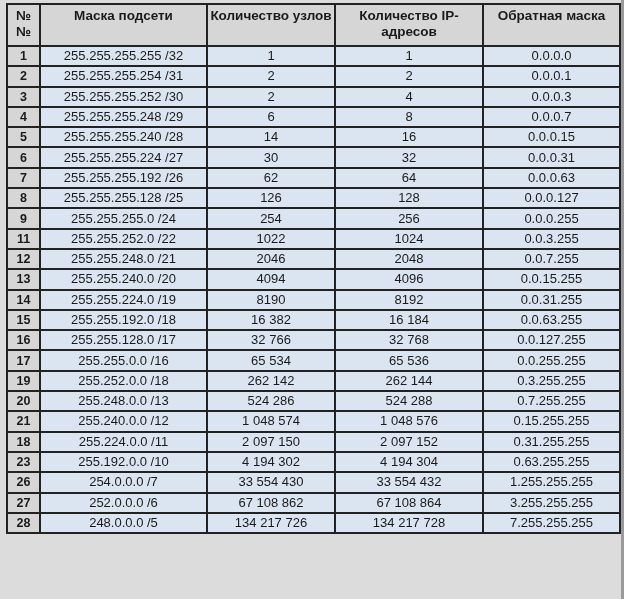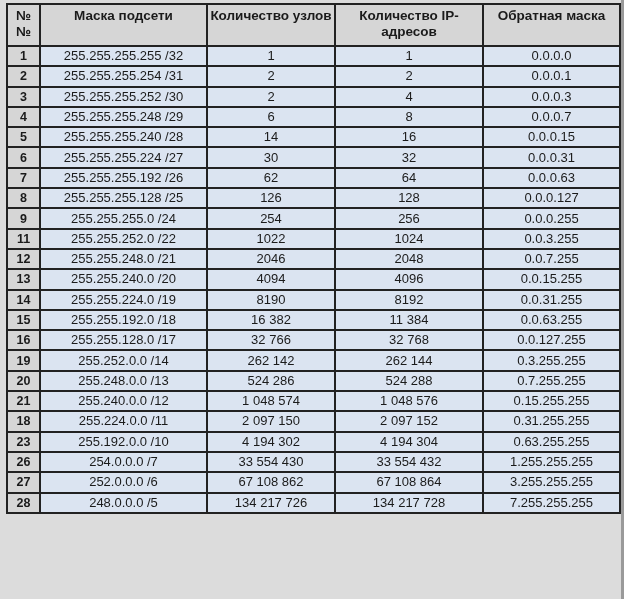--- a/index.html
+++ b/index.html
@@ -161,33 +161,40 @@
         <td class="num-col">14</td>
         <td>255.255.224.0 /19</td>
         <td>8190</td>
         <td>8192</td>
         <td>0.0.31.255</td>
       </tr>
       <tr>
         <td class="num-col">15</td>
         <td>255.255.192.0 /18</td>
         <td>16 382</td>
-        <td>11 384</td>
+        <td>16 184</td>
         <td>0.0.63.255</td>
       </tr>
       <tr>
         <td class="num-col">16</td>
         <td>255.255.128.0 /17</td>
         <td>32 766</td>
         <td>32 768</td>
         <td>0.0.127.255</td>
       </tr>
       <tr>
+        <td class="num-col">17</td>
+        <td>255.255.0.0 /16</td>
+        <td>65 534</td>
+        <td>65 536</td>
+        <td>0.0.255.255</td>
+      </tr>
+      <tr>
         <td class="num-col">19</td>
-        <td>255.252.0.0 /14</td>
+        <td>255.252.0.0 /18</td>
         <td>262 142</td>
         <td>262 144</td>
         <td>0.3.255.255</td>
       </tr>
       <tr>
         <td class="num-col">20</td>
         <td>255.248.0.0 /13</td>
         <td>524 286</td>
         <td>524 288</td>
         <td>0.7.255.255</td>

